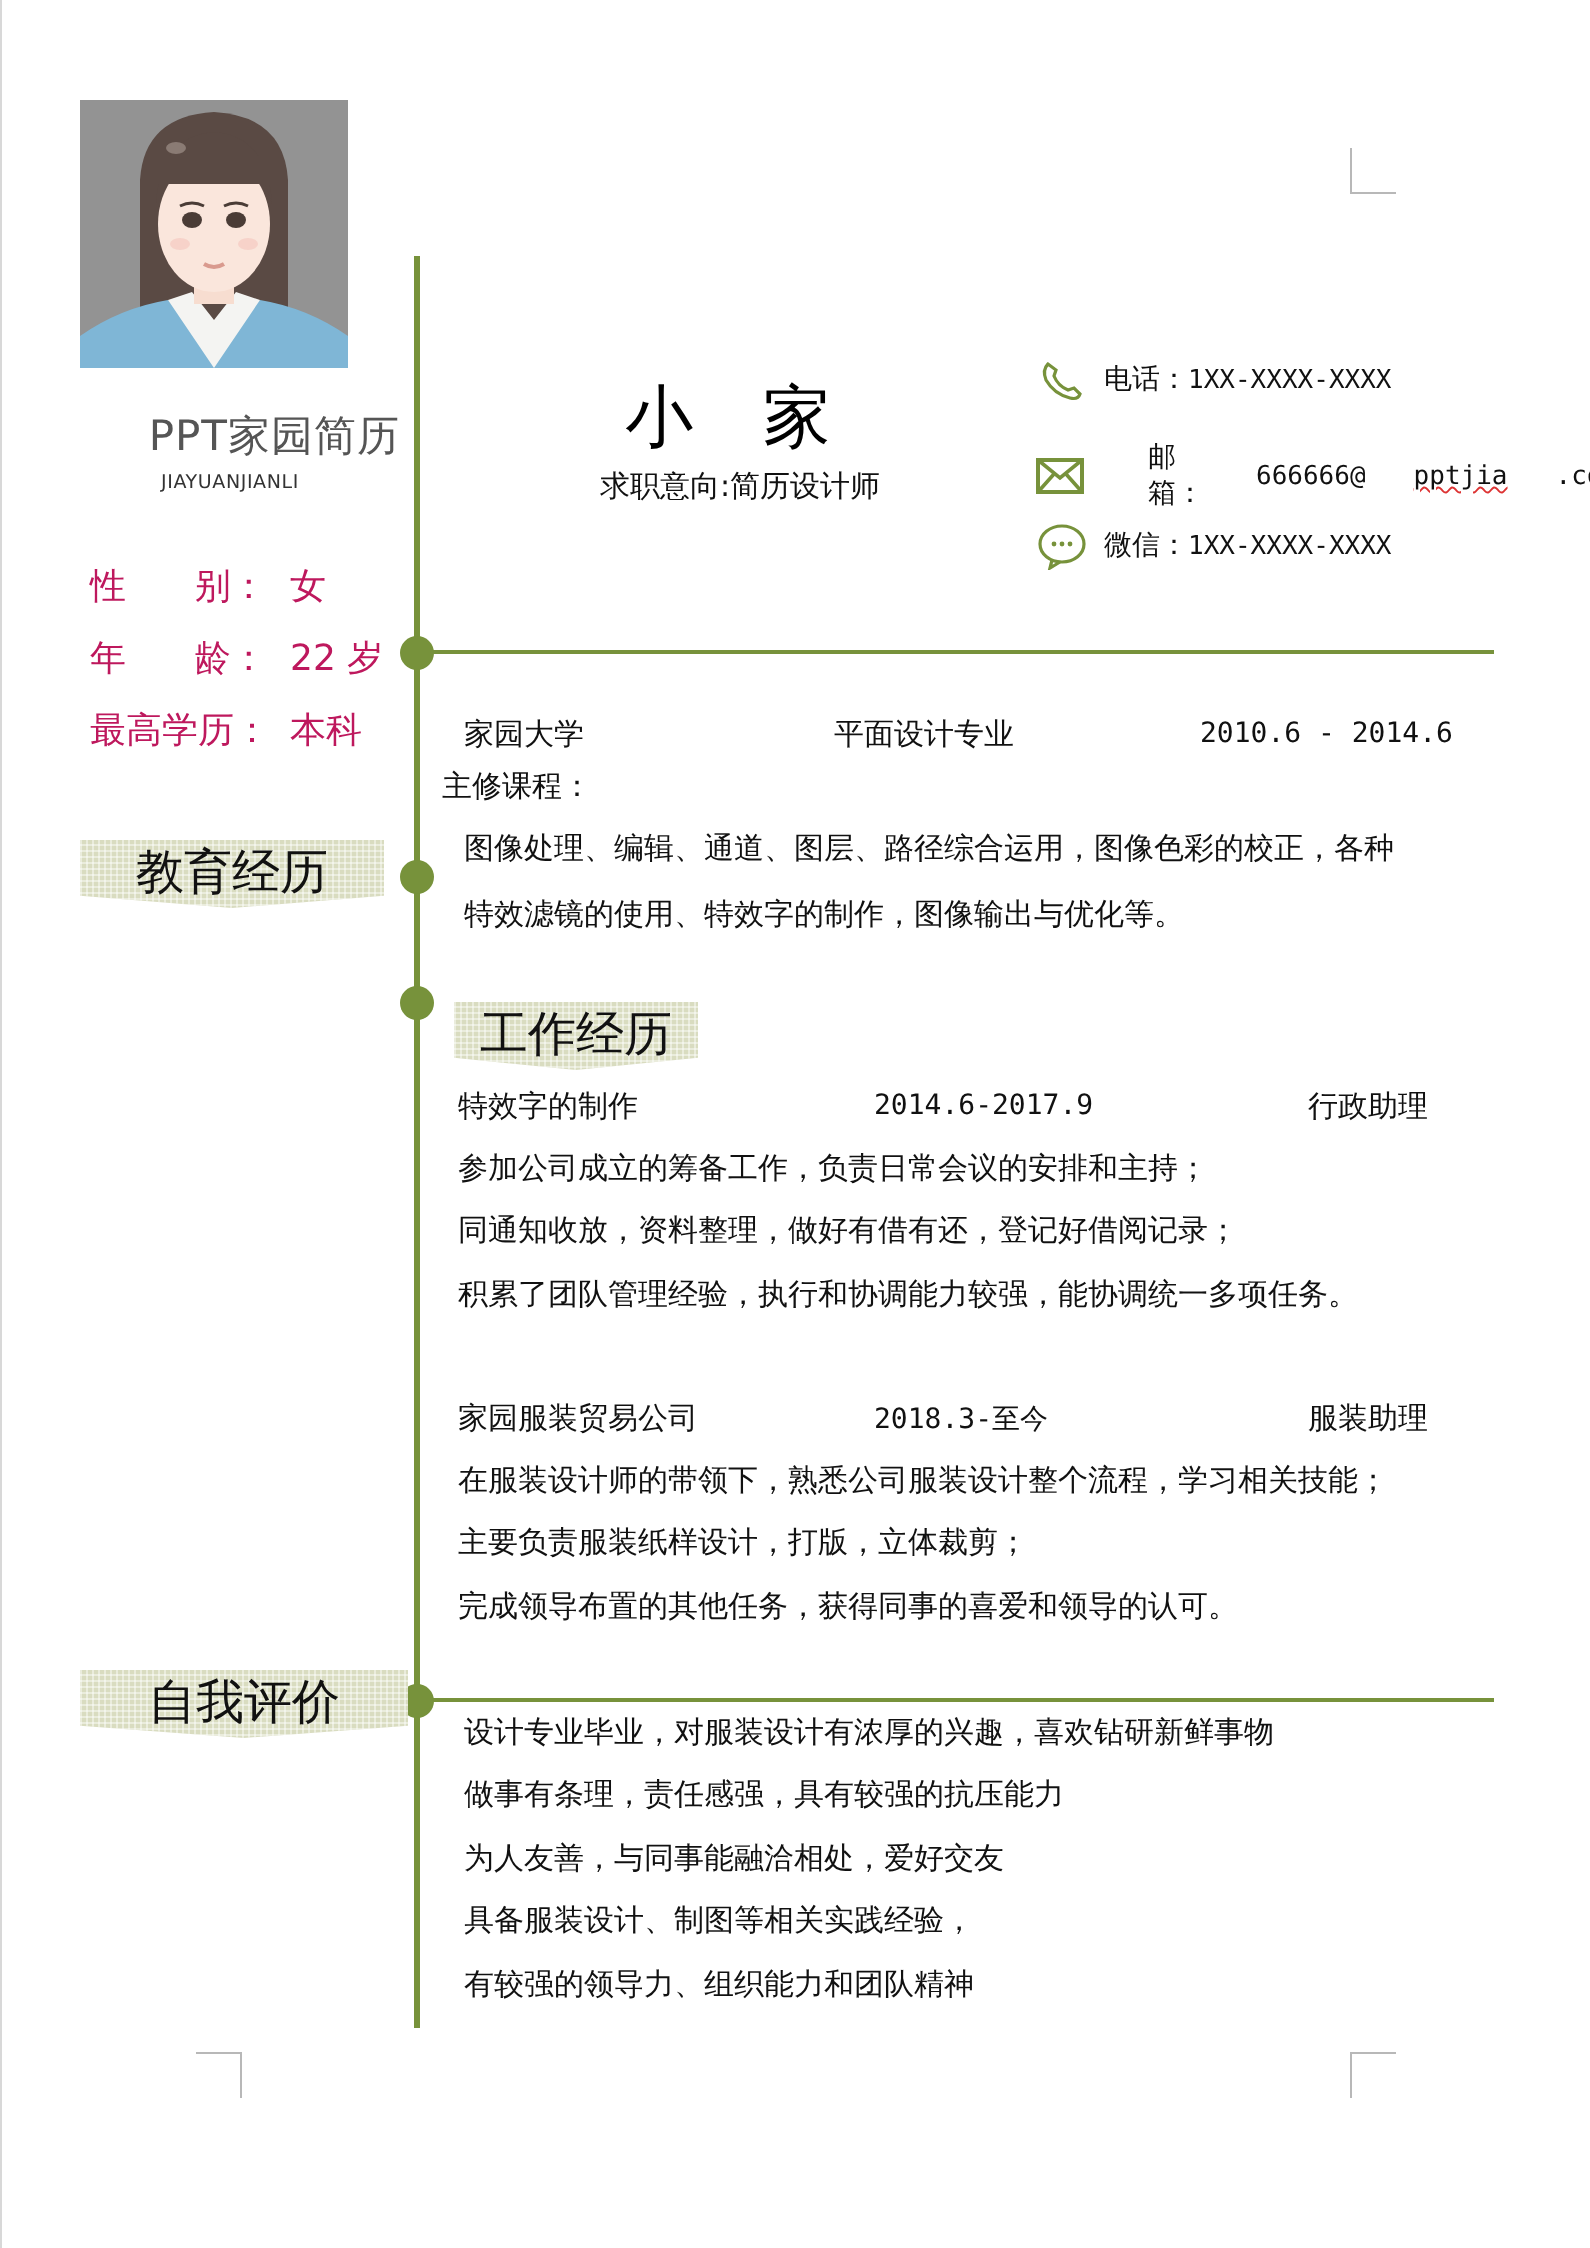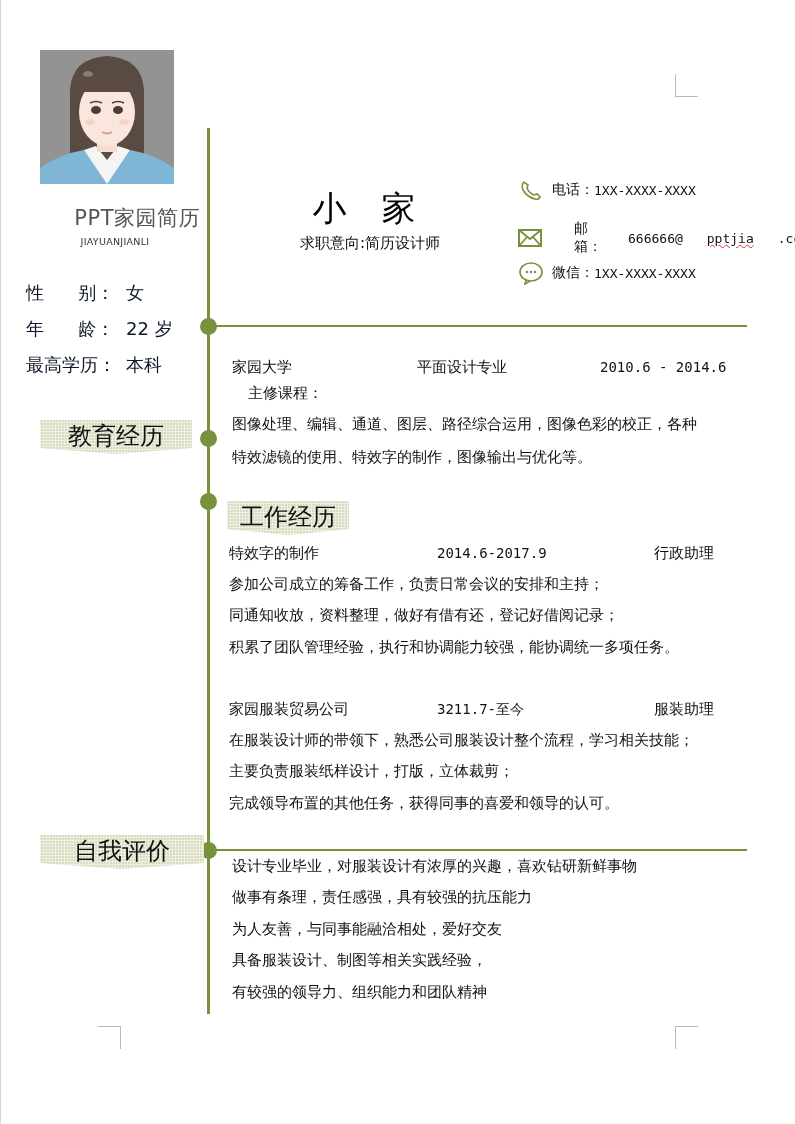--- a/index.html
+++ b/index.html
@@ -13,21 +13,21 @@
   .corner.tr { left: 675px; top: 74px; border-left-width: 1px; border-bottom-width: 1px; }
   .corner.bl { left: 98px; top: 1026px; border-right-width: 1px; border-top-width: 1px; }
   .corner.br { left: 675px; top: 1026px; border-left-width: 1px; border-top-width: 1px; }
 
   
   .photo { left: 40px; top: 50px; width: 134px; height: 134px; background: #939393; overflow: hidden; }
 
   .brand { left: 30px; top: 204px; width: 170px; text-align: right; font-size: 21px; color: #555; letter-spacing: 0.5px; }
   .brand-sub { left: 30px; top: 236px; width: 170px; text-align: center; font-size: 9.5px; color: #333; letter-spacing: 0.3px; }
 
-  .info { left: 26px; font-size: 18px; color: #0f172a; }
+  .info { left: 45px; font-size: 18px; color: #be185d; }
   .info .lbl { display: inline-block; width: 100px; }
   .info .val { display: inline-block; }
 
   
   .banner { position: absolute; height: 34px;
             background-color: #d9dcc0;
             background-image:
               linear-gradient(90deg, rgba(255,255,255,0.45) 1px, transparent 1px),
               linear-gradient(0deg, rgba(255,255,255,0.45) 1px, transparent 1px);
             background-size: 3px 3px;
@@ -135,35 +135,35 @@
       </svg>
   </span>
   <span>微信：</span>
     <span class="mono">1XX-XXXX-XXXX</span>
 </div>
 
 <div class="banner" style="left:40px; top:420px; width:152px;">教育经历</div>
 <div class="abs txt" style="left:232px; top:358px;">家园大学</div>
 <div class="abs txt" style="left:417px; top:358px;">平面设计专业</div>
 <div class="abs txt mono2" style="left:600px; top:359px;">2010.6 - 2014.6</div>
-<div class="abs txt" style="left:248px; top:384px;">主修课程：</div>
+<div class="abs txt" style="left:221px; top:384px;">主修课程：</div>
 <div class="abs txt" style="left:232px; top:415px;">图像处理、编辑、通道、图层、路径综合运用，图像色彩的校正，各种</div>
 <div class="abs txt" style="left:232px; top:448px;">特效滤镜的使用、特效字的制作，图像输出与优化等。</div>
 
 <div class="banner" style="left:227px; top:485px; width:122px;margin-top:16px;">工作经历</div>
 
 <div class="abs txt" style="left:229px; top:544px;">特效字的制作</div>
 <div class="abs txt mono2" style="left:437px; top:545px;">2014.6-2017.9</div>
 <div class="abs txt" style="left:654px; top:544px;">行政助理</div>
 <div class="abs txt" style="left:229px; top:575px;">参加公司成立的筹备工作，负责日常会议的安排和主持；</div>
 <div class="abs txt" style="left:229px; top:606px;">同通知收放，资料整理，做好有借有还，登记好借阅记录；</div>
 <div class="abs txt" style="left:229px; top:638px;">积累了团队管理经验，执行和协调能力较强，能协调统一多项任务。</div>
 
 <div class="abs txt" style="left:229px; top:700px;">家园服装贸易公司</div>
-<div class="abs txt mono2" style="left:437px; top:701px;">3211.7-至今</div>
+<div class="abs txt mono2" style="left:437px; top:701px;">2018.3-至今</div>
 <div class="abs txt" style="left:654px; top:700px;">服装助理</div>
 <div class="abs txt" style="left:229px; top:731px;">在服装设计师的带领下，熟悉公司服装设计整个流程，学习相关技能；</div>
 <div class="abs txt" style="left:229px; top:762px;">主要负责服装纸样设计，打版，立体裁剪；</div>
 <div class="abs txt" style="left:229px; top:794px;">完成领导布置的其他任务，获得同事的喜爱和领导的认可。</div>
 
 <div class="banner" style="left:40px; top:835px; width:164px;">自我评价</div>
 <div class="abs txt" style="left:232px; top:857px;">设计专业毕业，对服装设计有浓厚的兴趣，喜欢钻研新鲜事物</div>
 <div class="abs txt" style="left:232px; top:888px;">做事有条理，责任感强，具有较强的抗压能力</div>
 <div class="abs txt" style="left:232px; top:920px;">为人友善，与同事能融洽相处，爱好交友</div>
 <div class="abs txt" style="left:232px; top:951px;">具备服装设计、制图等相关实践经验，</div>

